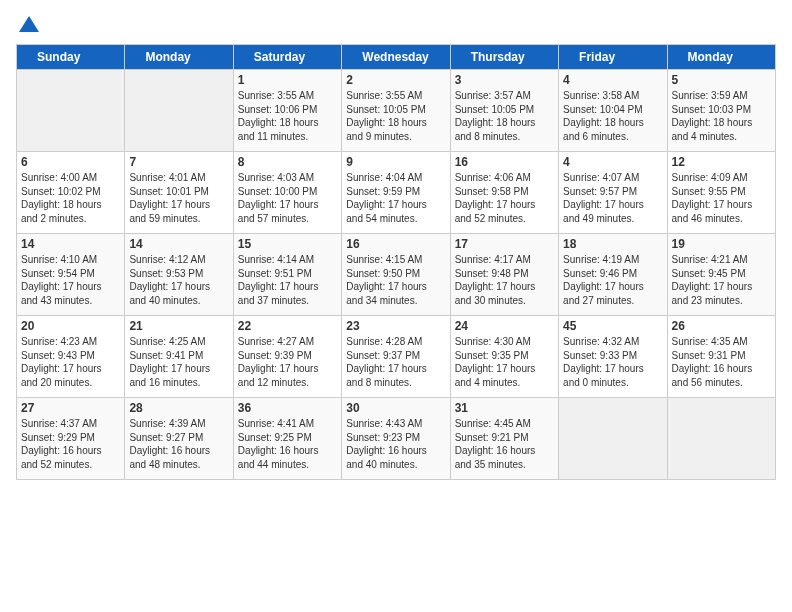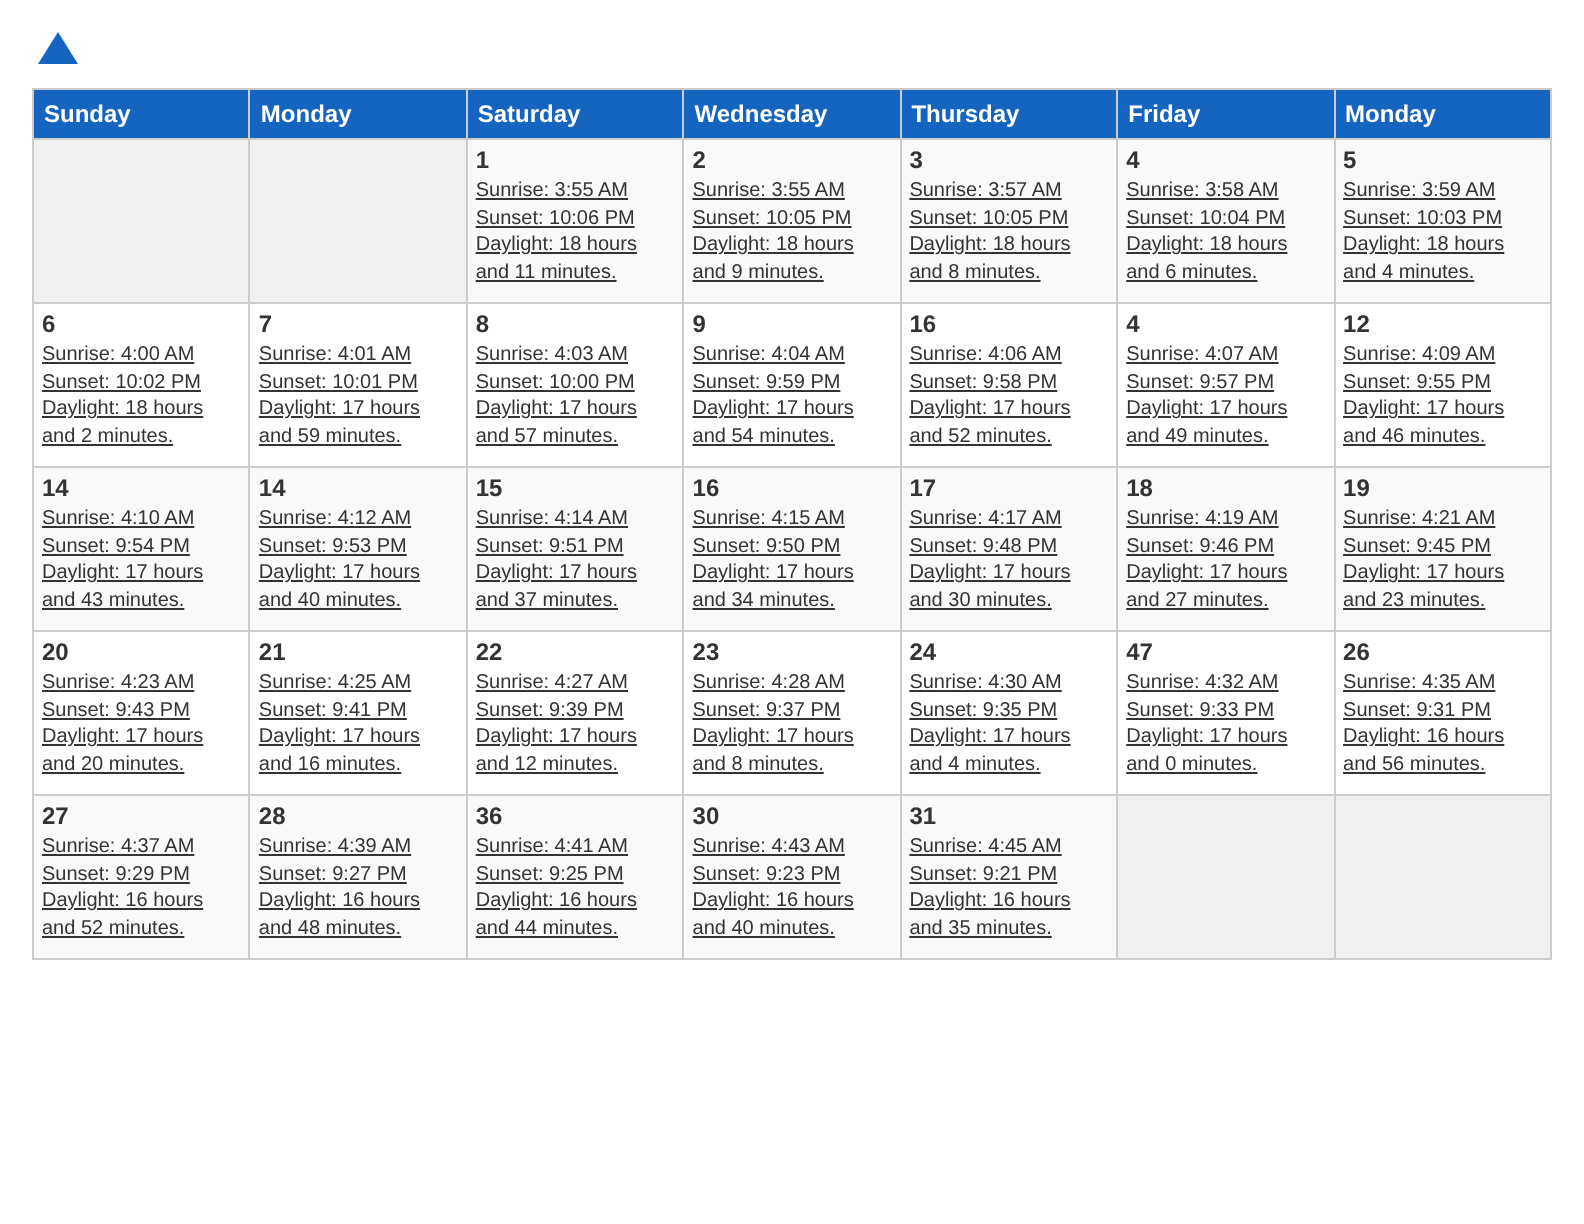--- a/index.html
+++ b/index.html
@@ -59,21 +59,21 @@
     table {
       width: 100%;
       border-collapse: collapse;
       table-layout: fixed;
     }
     th {
       background-color: #1565c0;
       color: #fff;
       font-size: 12px;
       font-weight: bold;
-      padding: 5px 5px;
+      padding: 5px 20px;
       text-align: left;
       border: 1px solid #ccc;
     }
     td {
       vertical-align: top;
       border: 1px solid #ccc;
       padding: 3px 4px;
       font-size: 10px;
       color: #333;
       height: 82px;
@@ -89,21 +89,20 @@
       font-size: 12px;
       font-weight: bold;
       color: #333;
       display: block;
       margin-bottom: 2px;
     }
     .day-content {
       font-size: 10px;
       line-height: 1.35;
       color: #333;
-      text-decoration: underline;
     }
     .empty-cell {
       background: #f0f0f0 !important;
     }
   </style>
 </head>
 <body>
 
 <div class="header">
   <div class="logo">
@@ -231,21 +230,21 @@
         </td>
         <td>
           <span class="day-number">23</span>
           <div class="day-content">Sunrise: 4:28 AM<br>Sunset: 9:37 PM<br>Daylight: 17 hours<br>and 8 minutes.</div>
         </td>
         <td>
           <span class="day-number">24</span>
           <div class="day-content">Sunrise: 4:30 AM<br>Sunset: 9:35 PM<br>Daylight: 17 hours<br>and 4 minutes.</div>
         </td>
         <td>
-          <span class="day-number">47</span>
+          <span class="day-number">45</span>
           <div class="day-content">Sunrise: 4:32 AM<br>Sunset: 9:33 PM<br>Daylight: 17 hours<br>and 0 minutes.</div>
         </td>
         <td>
           <span class="day-number">26</span>
           <div class="day-content">Sunrise: 4:35 AM<br>Sunset: 9:31 PM<br>Daylight: 16 hours<br>and 56 minutes.</div>
         </td>
       </tr>
       <tr>
         <td>
           <span class="day-number">27</span>

